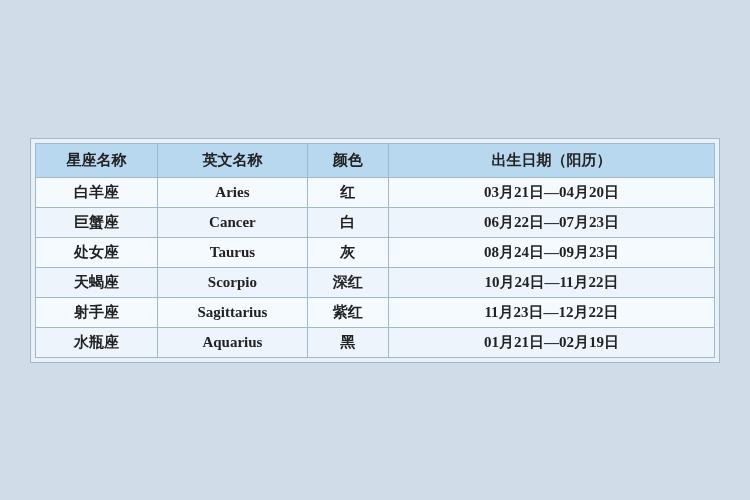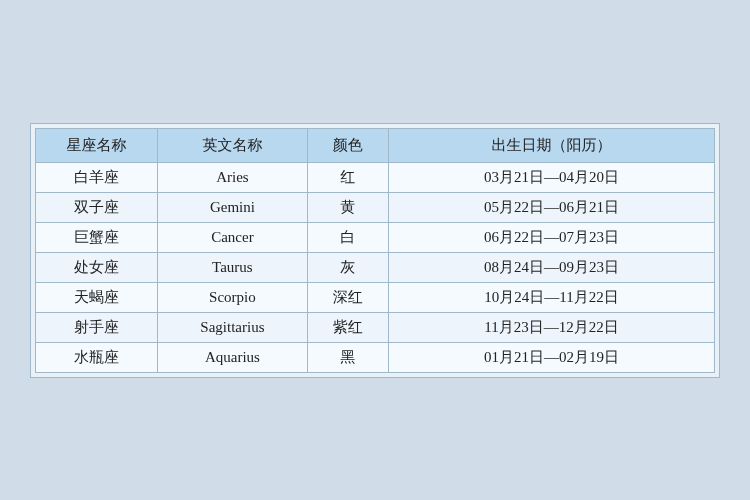--- a/index.html
+++ b/index.html
@@ -28,25 +28,26 @@
       border-collapse: collapse;
       width: 680px;
     }
 
     th, td {
       border: 1px solid #a0b8c8;
       text-align: center;
       padding: 5px 8px;
       font-size: 15px;
       color: #222;
+      font-weight: bold;
     }
 
     thead tr th {
       background-color: #b8d8f0;
-      font-weight: normal;
+      font-weight: bold;
       font-size: 15px;
       color: #222;
       padding: 7px 0;
     }
 
     tbody tr {
       background-color: #f5faff;
     }
 
     tbody tr:nth-child(even) {
@@ -72,26 +73,20 @@
       </tr>
     </thead>
     <tbody id="table-body">
     <tr>
           <td>白羊座</td>
           <td>Aries</td>
           <td>红</td>
           <td>03月21日—04月20日</td>
         </tr>
         <tr>
-          <td>双子座</td>
-          <td>Gemini</td>
-          <td>黄</td>
-          <td>05月22日—06月21日</td>
-        </tr>
-        <tr>
           <td>巨蟹座</td>
           <td>Cancer</td>
           <td>白</td>
           <td>06月22日—07月23日</td>
         </tr>
         <tr>
           <td>处女座</td>
           <td>Taurus</td>
           <td>灰</td>
           <td>08月24日—09月23日</td>

